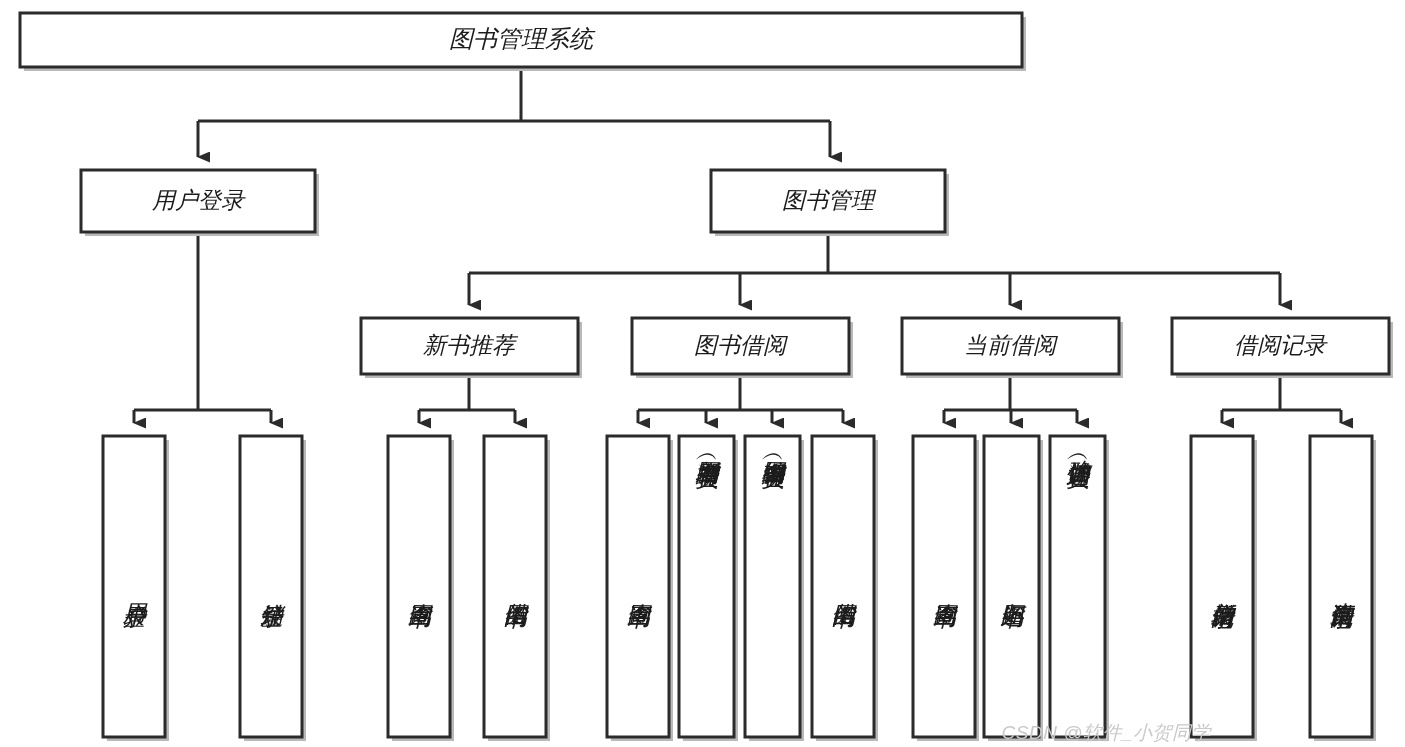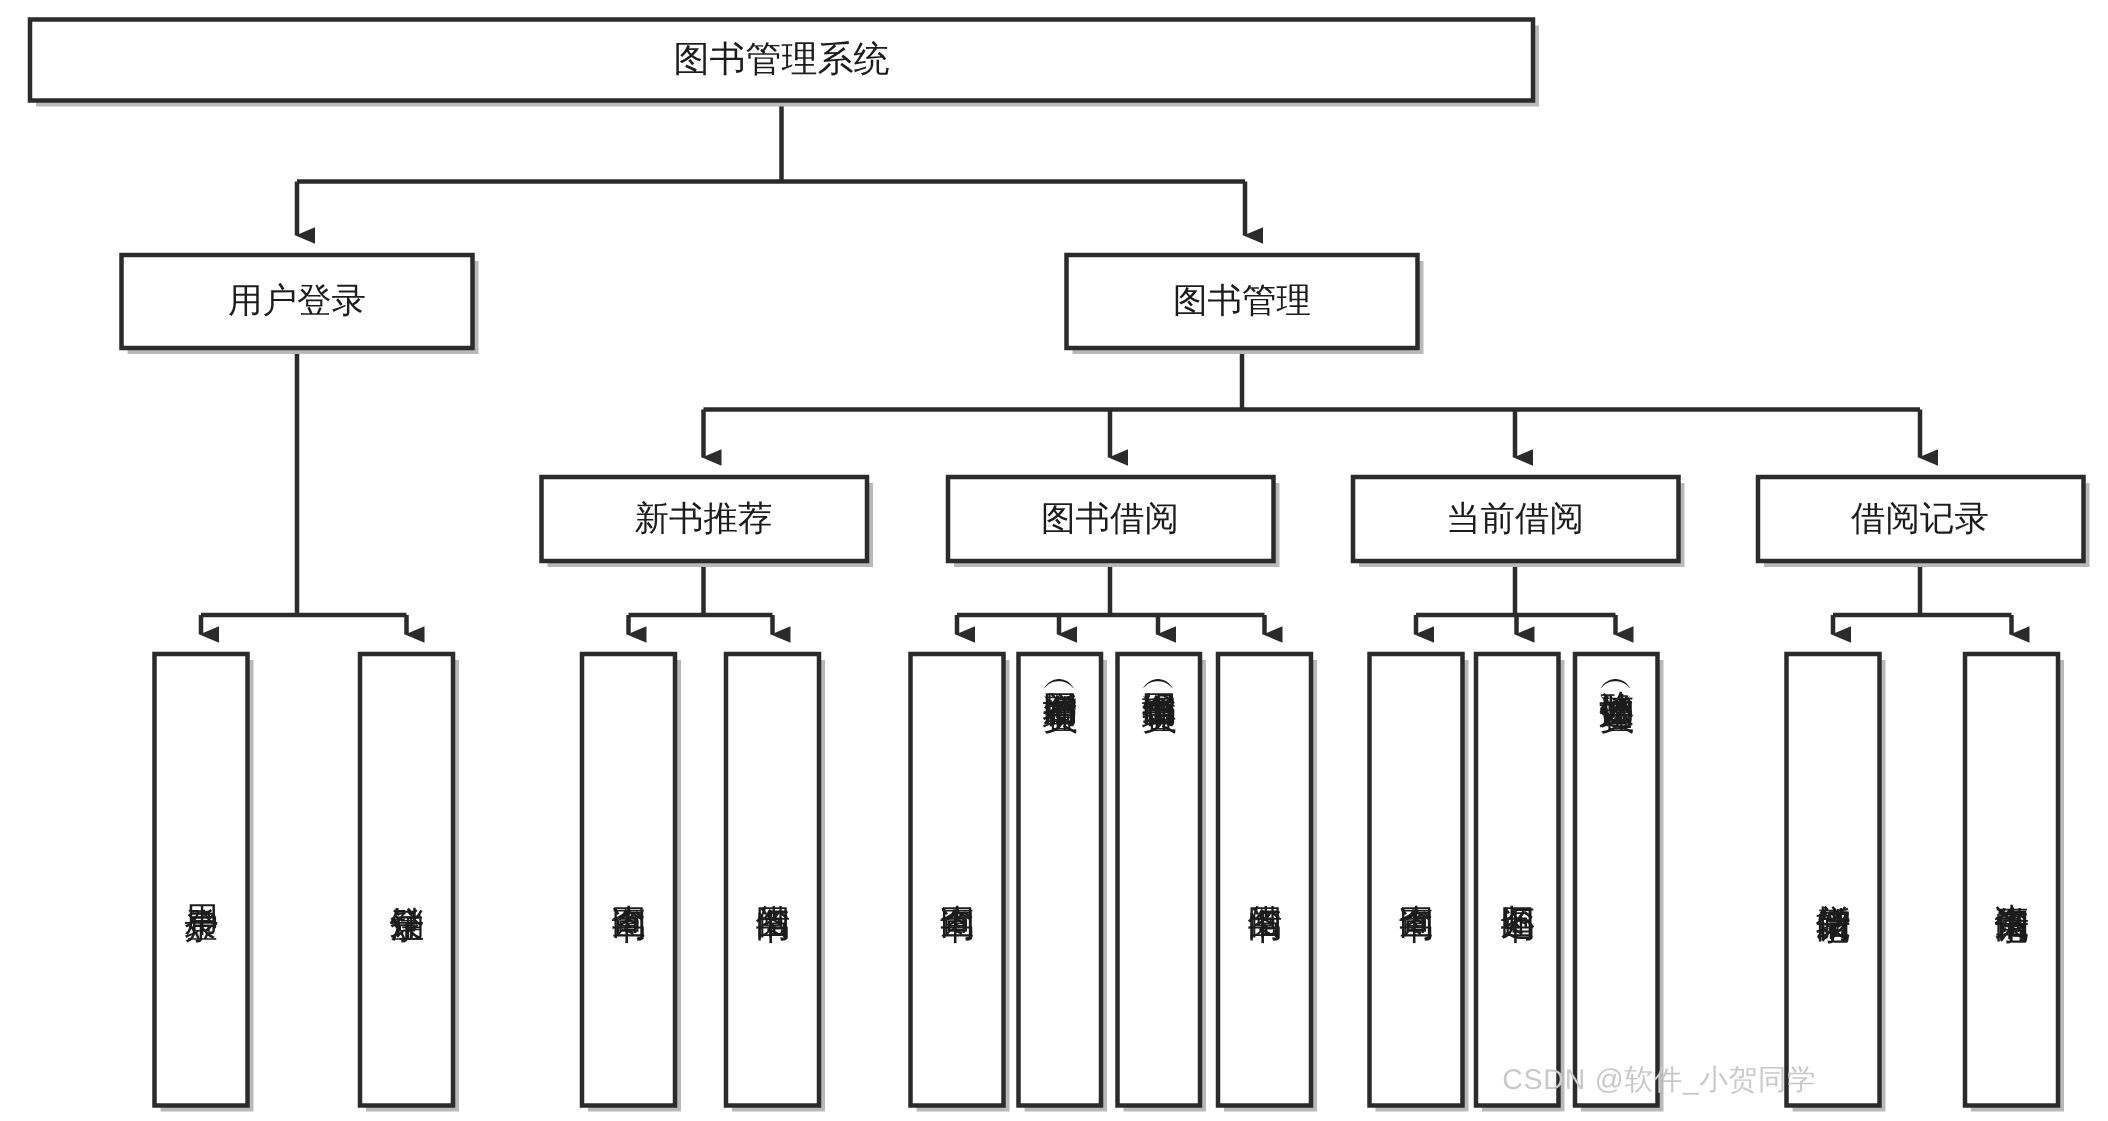--- a/index.html
+++ b/index.html
@@ -13,20 +13,21 @@
     font-family: "Liberation Sans", "DejaVu Sans", sans-serif;
     overflow: hidden;
     position: relative;
   }
   #diagram-root {
     position: absolute;
     left: 0;
     top: 0;
     width: 1221px;
     height: 747px;
+    font-style: italic;
   }
   svg.flow {
     display: block;
     width: 1405px;
     height: 747px;
   }
   .node-box {
     fill: #ffffff;
     stroke: #2b2b2b;
     stroke-width: 3;
@@ -70,21 +71,21 @@
     color: #1c1c1c;
     writing-mode: vertical-rl;
     text-orientation: upright;
     letter-spacing: 1px;
     white-space: nowrap;
     text-align: center;
   }
   .watermark {
     position: absolute;
     right: 10px;
-    bottom: 14px;
+    bottom: 1px;
     font-family: "Liberation Sans", "DejaVu Sans", sans-serif;
     font-size: 19px;
     color: #c9c9c9;
     white-space: nowrap;
     letter-spacing: 0.5px;
   }
 </style>
 </head>
 <body>
 

